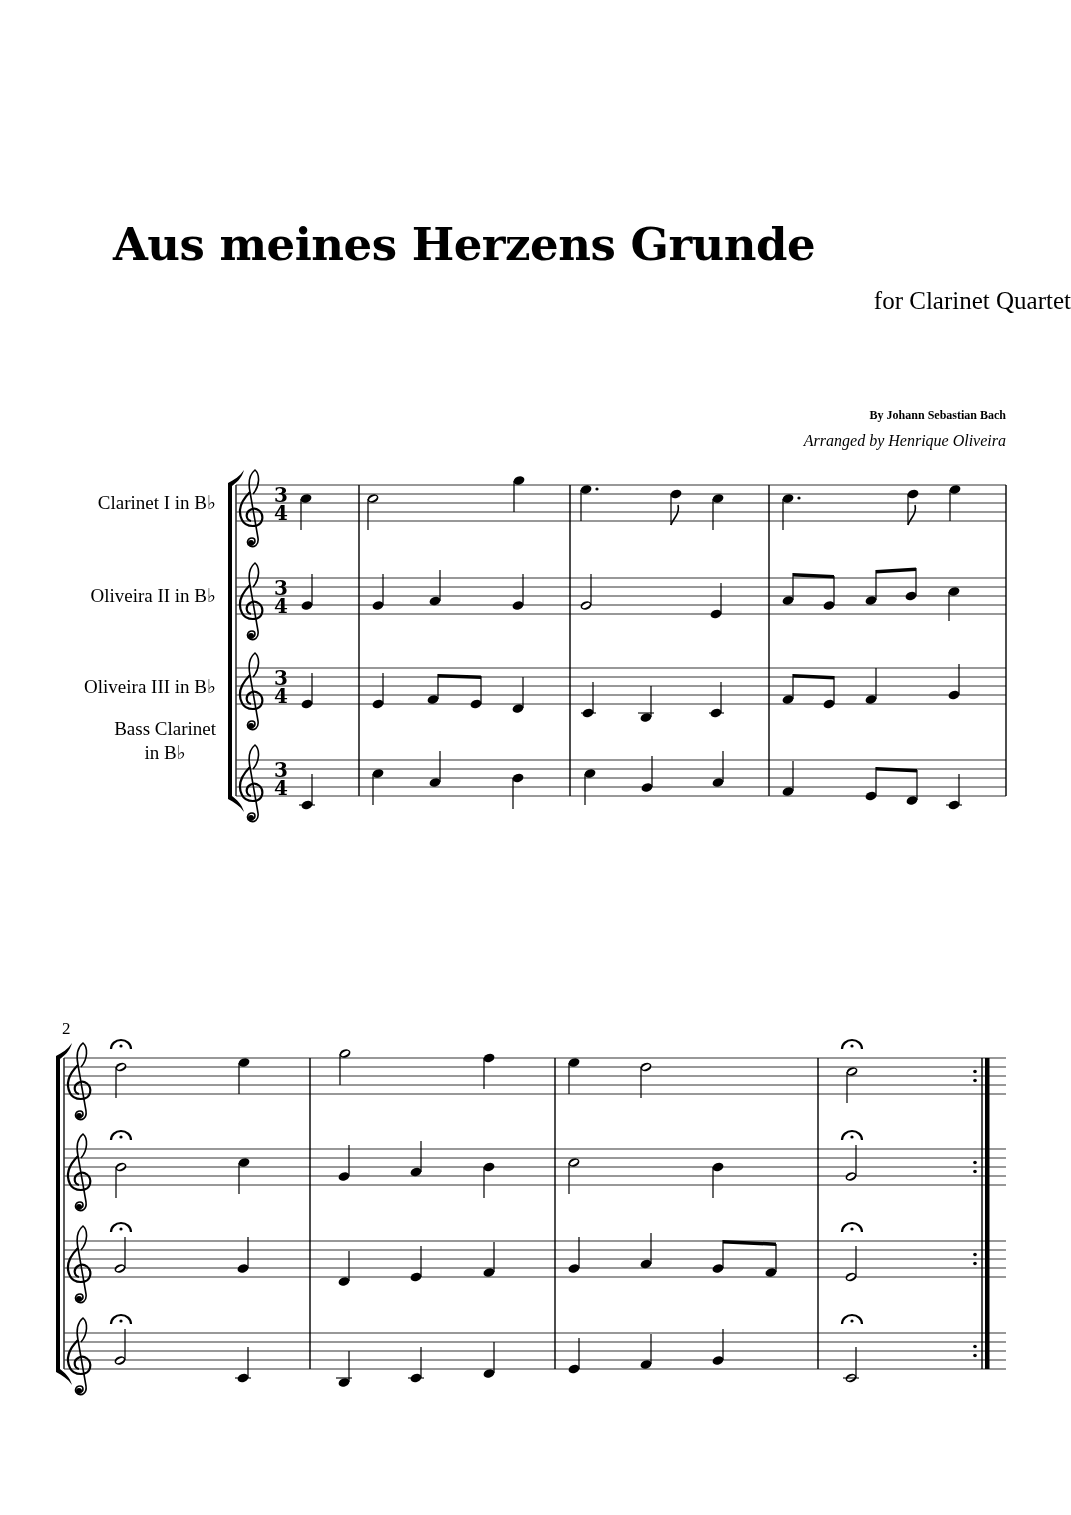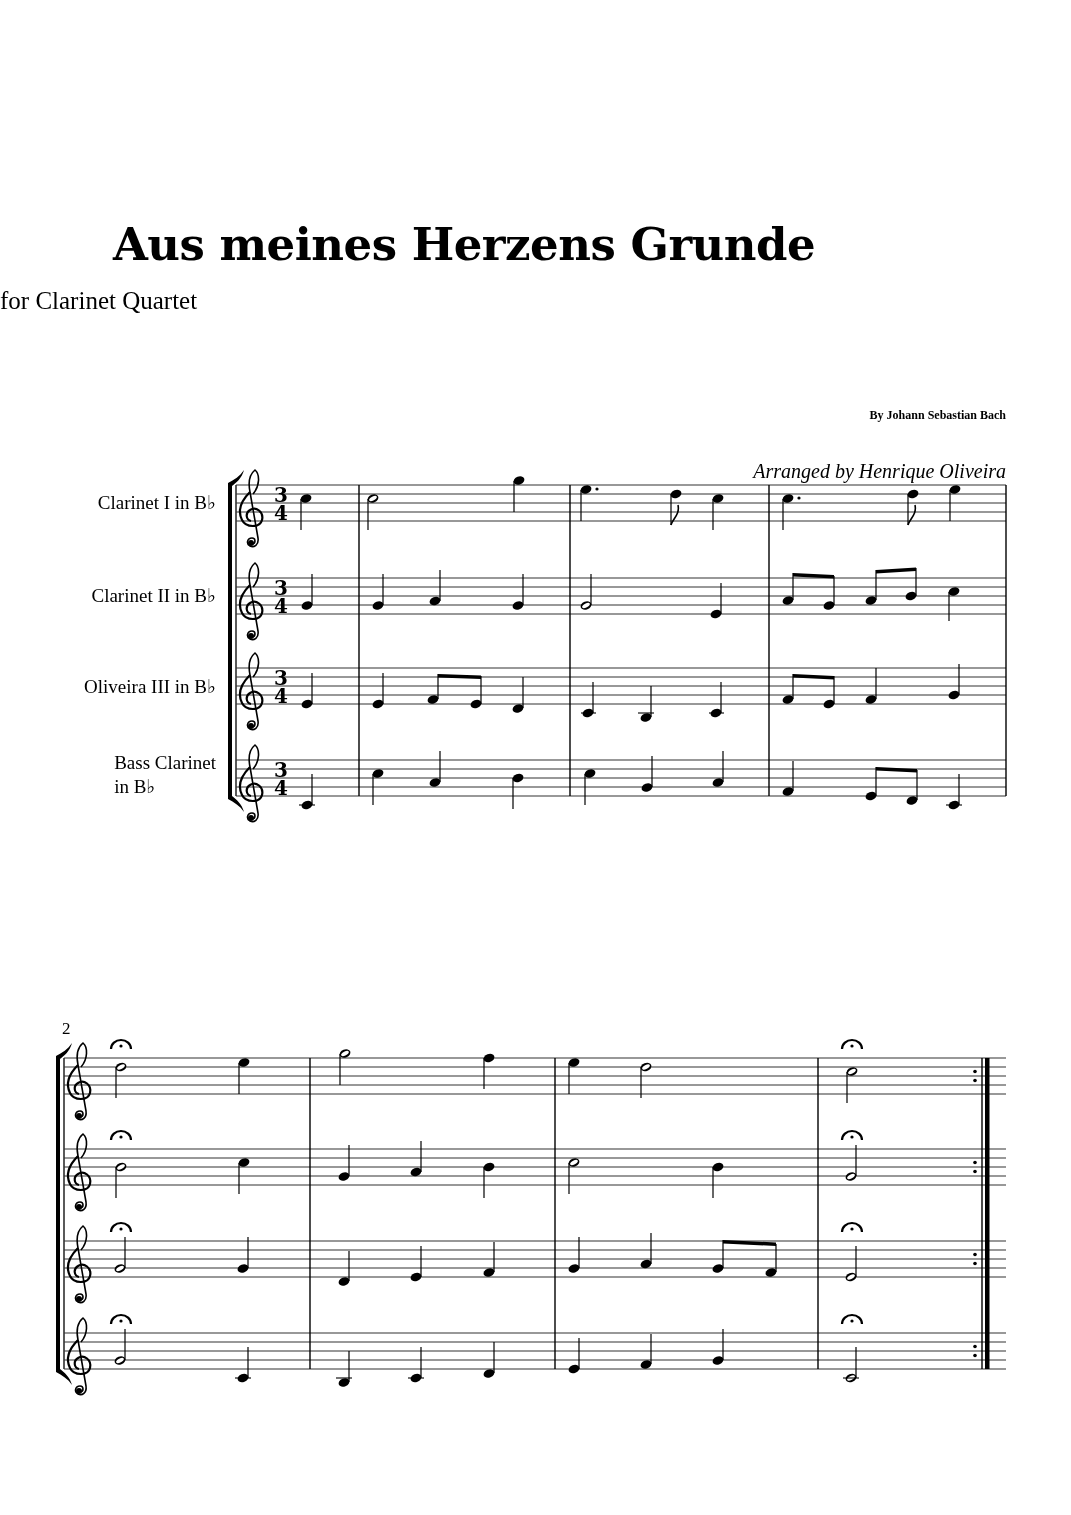--- a/index.html
+++ b/index.html
@@ -1,36 +1,36 @@
 <!DOCTYPE html>
 <html><head>
 <meta charset="utf-8">
 <style>
   html, body { margin: 0; padding: 0; background: #ffffff; }
   body { width: 1071px; height: 1515px; position: relative; overflow: hidden; font-family: "DejaVu Serif", "Liberation Serif", serif; color: #000; }
   .title { position: absolute; left: 0; width: 928px; top: 218px; text-align: center; font-family: "DejaVu Serif", serif; font-weight: bold; font-size: 45px; letter-spacing: -0.5px; }
-  .subtitle { position: absolute; left: 0; width: 1071px; top: 287px; text-align: left; font-family: "Liberation Serif", serif; font-size: 25px; }
+  .subtitle { position: absolute; left: 0; width: 1071px; top: 287px; text-align: right; font-family: "Liberation Serif", serif; font-size: 25px; }
   .composer { position: absolute; right: 65px; top: 408px; font-family: "Liberation Serif", serif; font-weight: bold; font-size: 12px; }
-  .arranger { position: absolute; right: 65px; top: 432px; font-family: "Liberation Serif", serif; font-style: italic; font-size: 20px; margin-top: 28px; }
-  .inst { position: absolute; right: 855px; text-align: left; font-family: "Liberation Serif", serif; font-size: 19px; line-height: 24px; white-space: nowrap; }
+  .arranger { position: absolute; right: 65px; top: 432px; font-family: "Liberation Serif", serif; font-style: italic; font-size: 16px; }
+  .inst { position: absolute; right: 855px; text-align: center; font-family: "Liberation Serif", serif; font-size: 19px; line-height: 24px; white-space: nowrap; }
   .sysnum { position: absolute; left: 62px; top: 1019px; font-family: "Liberation Serif", serif; font-size: 17px; }
   svg.score { position: absolute; left: 0; top: 0; }
 </style>
 </head>
 <body>
 
 <div class="title">Aus meines Herzens Grunde</div>
 <div class="subtitle">for Clarinet Quartet</div>
 <div class="composer">By Johann Sebastian Bach</div>
 <div class="arranger">Arranged by Henrique Oliveira</div>
 
 <div class="inst" style="top:491px">Clarinet I in B♭</div>
-<div class="inst" style="top:584px">Clarinet II in B♭</div>
+<div class="inst" style="top:584px">Oliveira II in B♭</div>
 <div class="inst" style="top:675px">Oliveira III in B♭</div>
-<div class="inst" style="top:751px">
+<div class="inst" style="top:717px">
   <div>Bass Clarinet</div>
   <div>in B♭</div>
 </div>
 <div class="sysnum">2</div>
 
 <svg class="score" width="1071" height="1515" viewBox="0 0 1071 1515" xmlns="http://www.w3.org/2000/svg">
   <defs>
 
     <g id="gclef">
       <path d="M 7,-6 C 14,-14 14,-26 9,-30 C 4,-26 2,-18 4,-8 L 12,38 C 13,45 8,48 4,46 C 0,44 1,38 6,38 C 10,38 10,44 6,44" fill="none" stroke="#000" stroke-width="1.6"></path>

